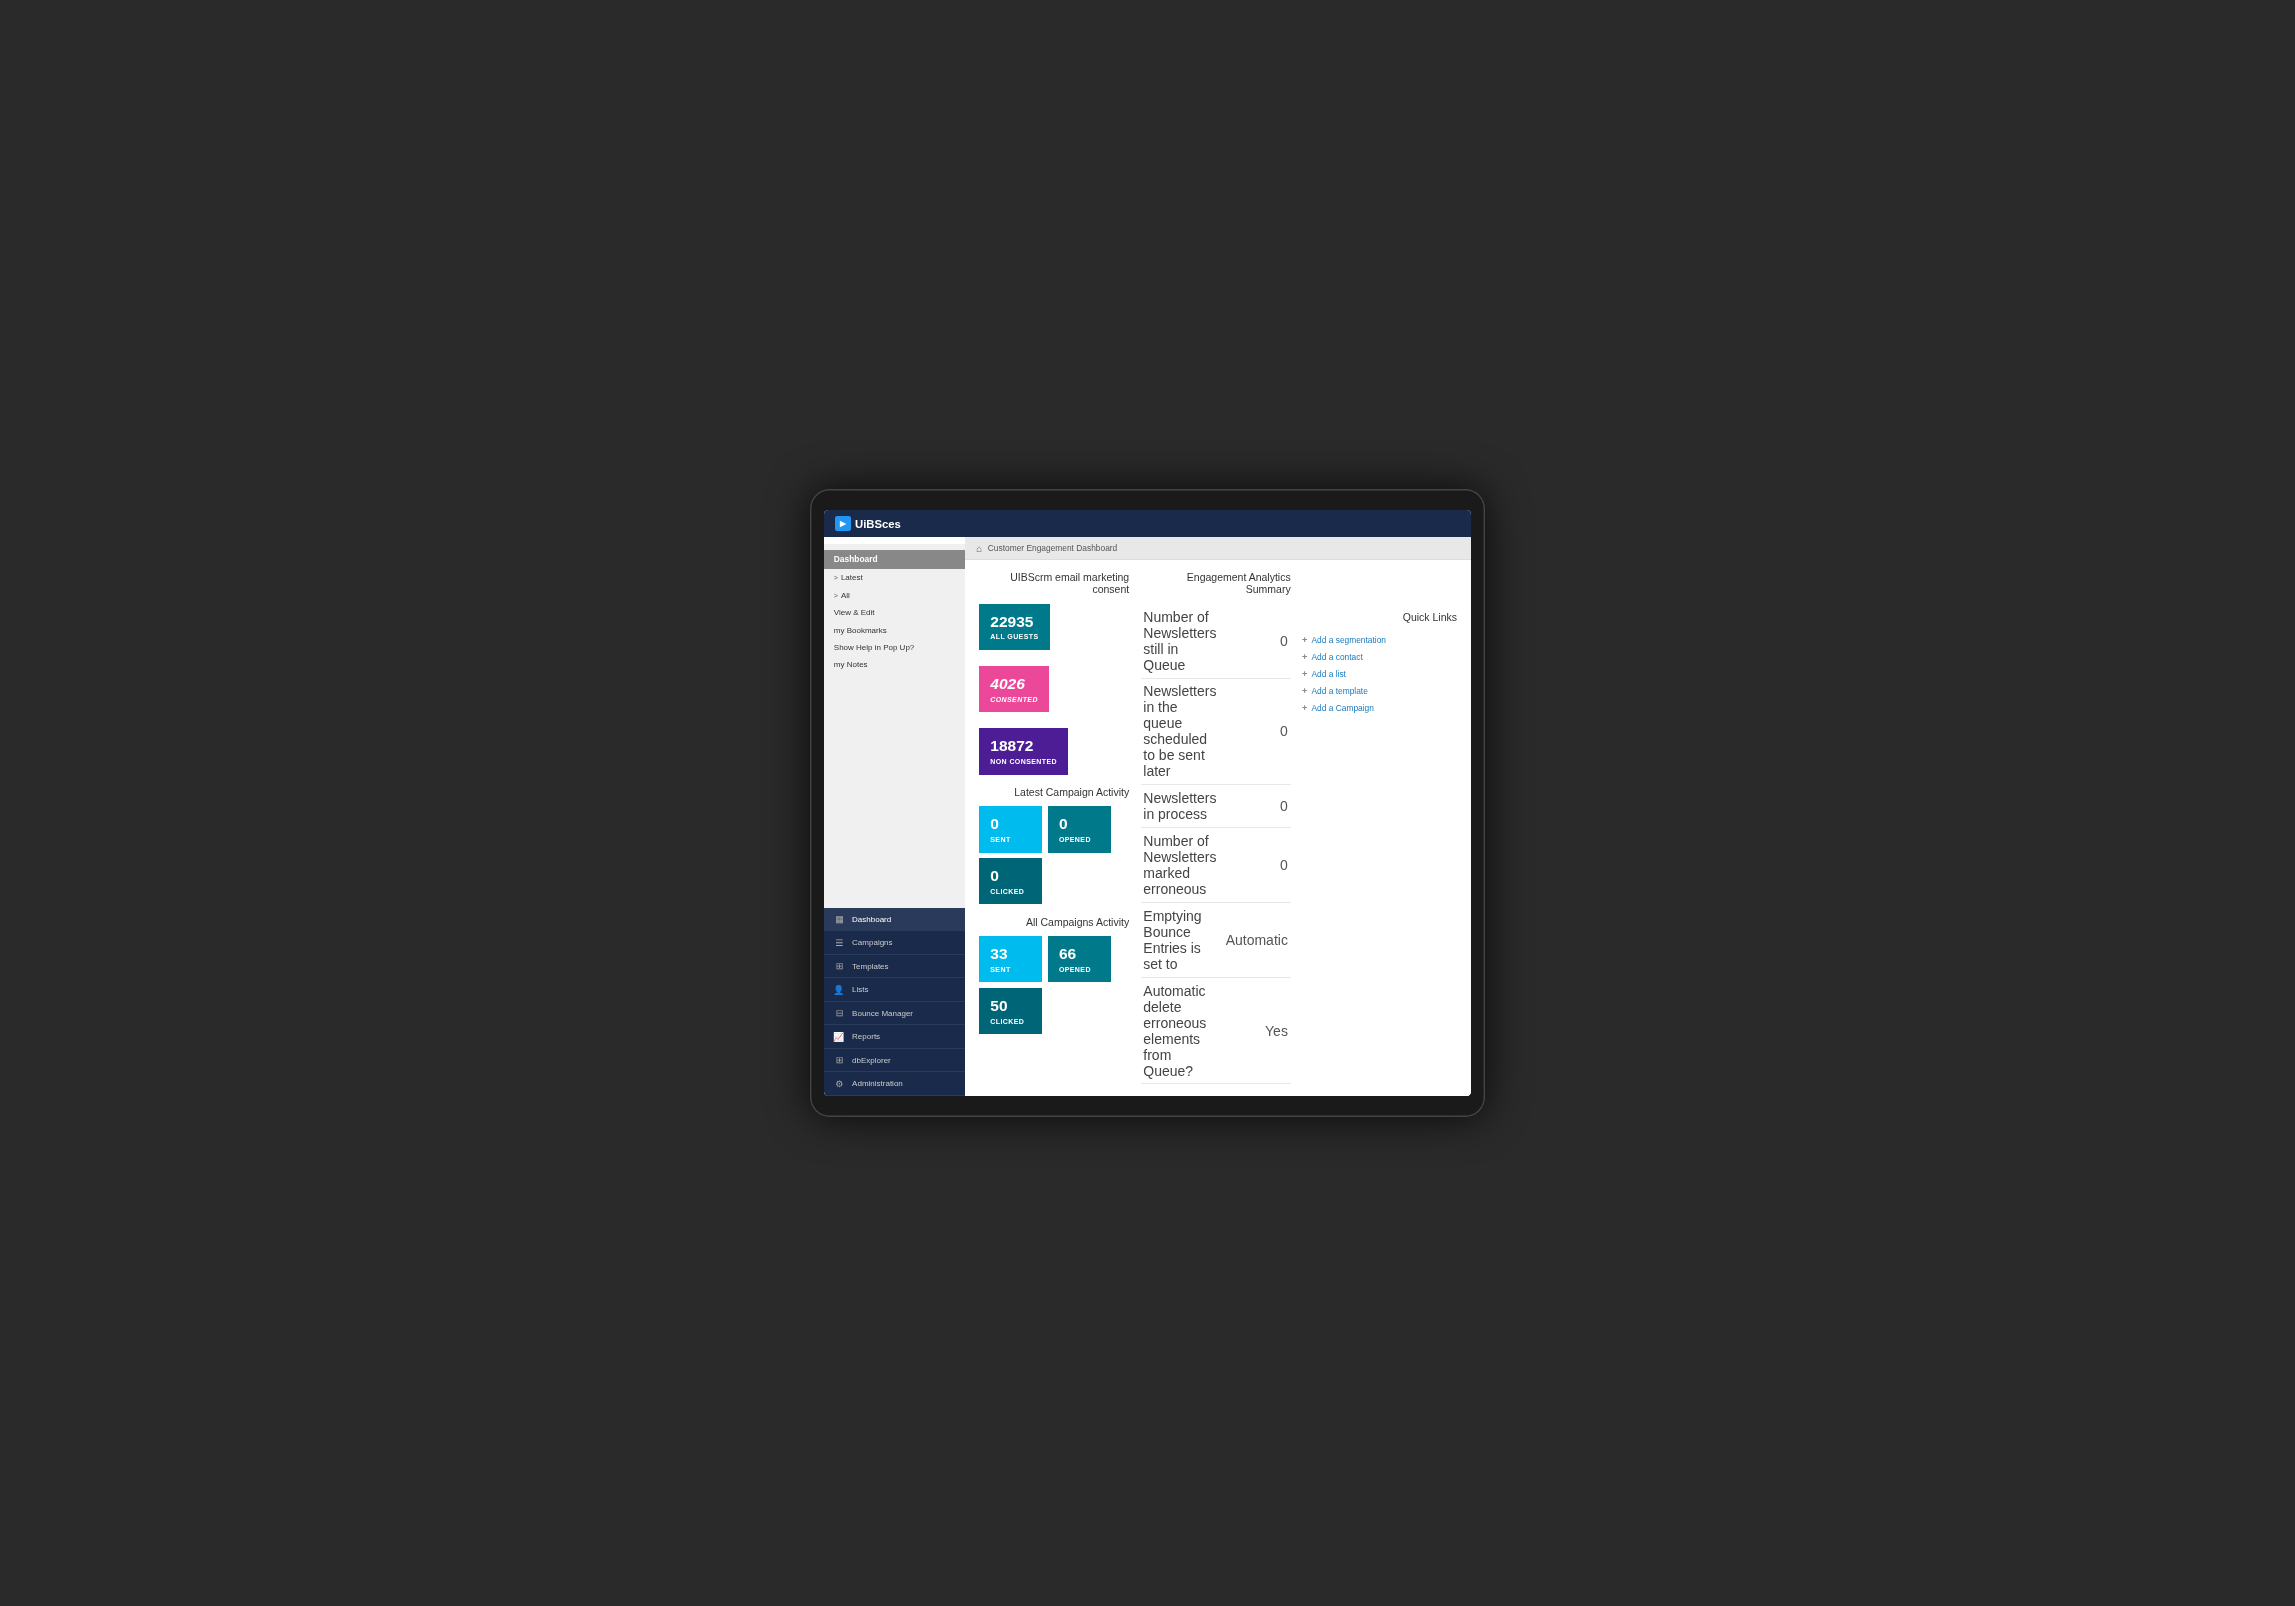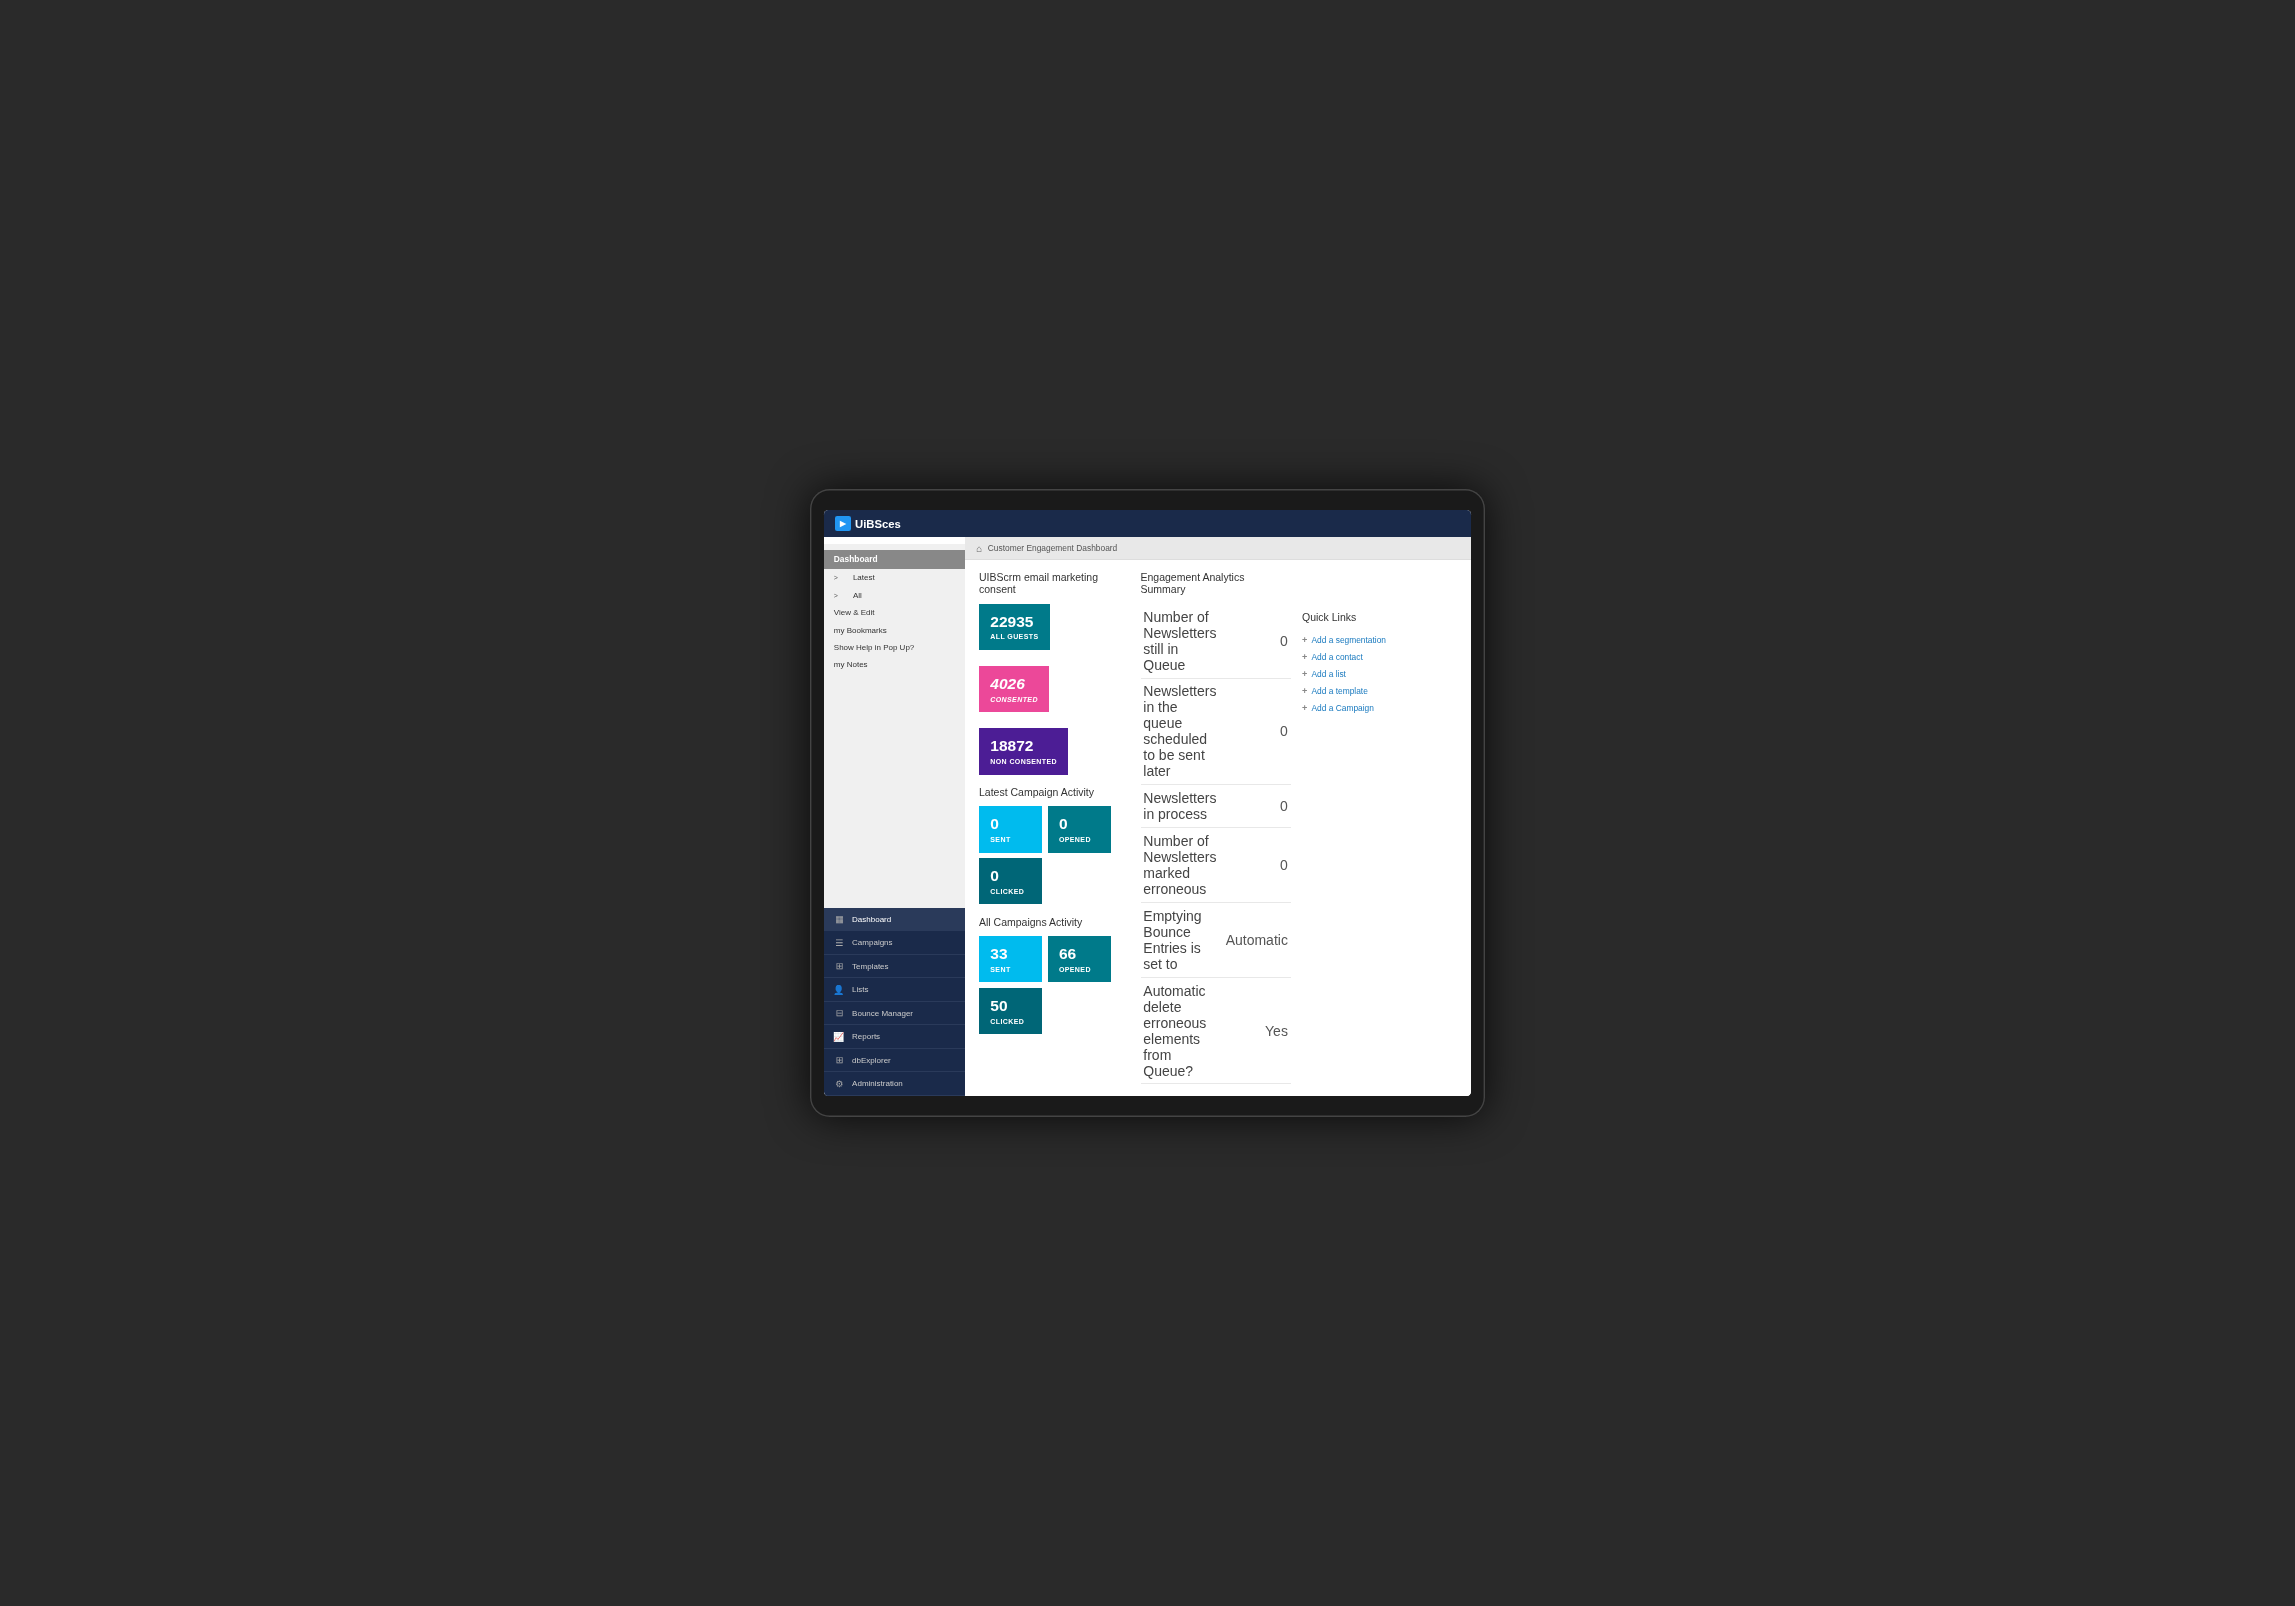--- a/index.html
+++ b/index.html
@@ -76,21 +76,21 @@
       font-size: 8.4px;
       font-weight: 600;
     }
     .sidebar-nav-item {
       padding: 4.2px 9.8px;
       font-size: 8px;
       color: #333;
       cursor: pointer;
       display: flex;
       align-items: center;
-      gap: 15px;
+      gap: 3px;
     }
     .sidebar-nav-item .chevron { color: #555; font-size: 7px; }
     .sidebar-bottom {
       background: #1a2a4a;
     }
     .sidebar-bottom-item {
       display: flex;
       align-items: center;
       gap: 7px;
       padding: 5.6px 9.8px;
@@ -138,20 +138,21 @@
       grid-template-columns: 1fr 1fr 155px;
       gap: 11.3px;
       align-items: start;
     }
     
     .section-title {
       font-size: 10.5px;
       color: #333;
       margin-bottom: 8.4px;
       font-weight: 400;
+      text-align: right;
     }
     
     .consent-boxes {
       display: flex;
       gap: 16px;
       flex-wrap: wrap;
     }
     .consent-box {
       padding: 9.8px 11.3px;
       color: #fff;

